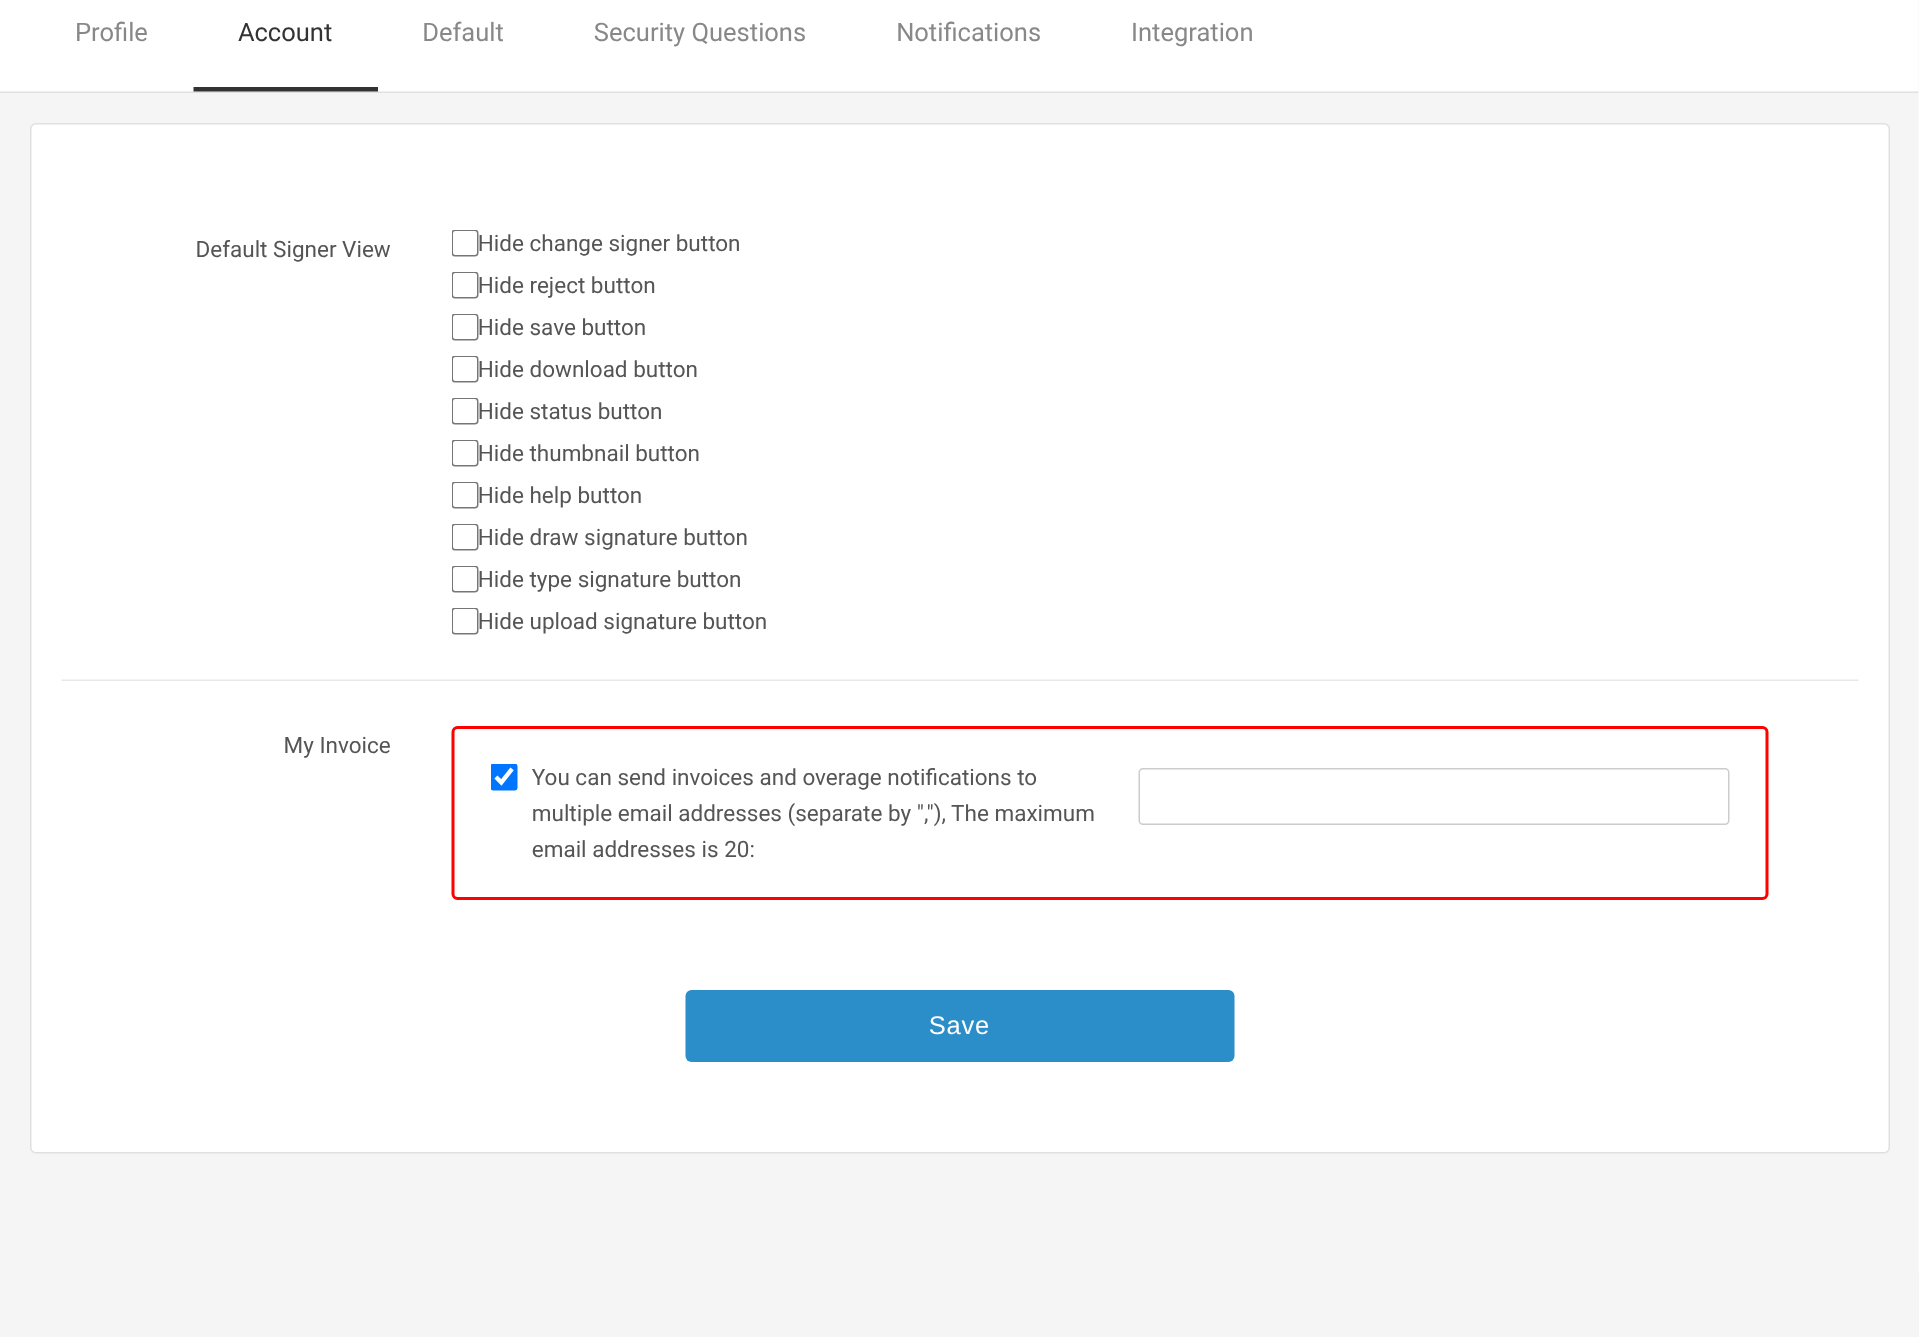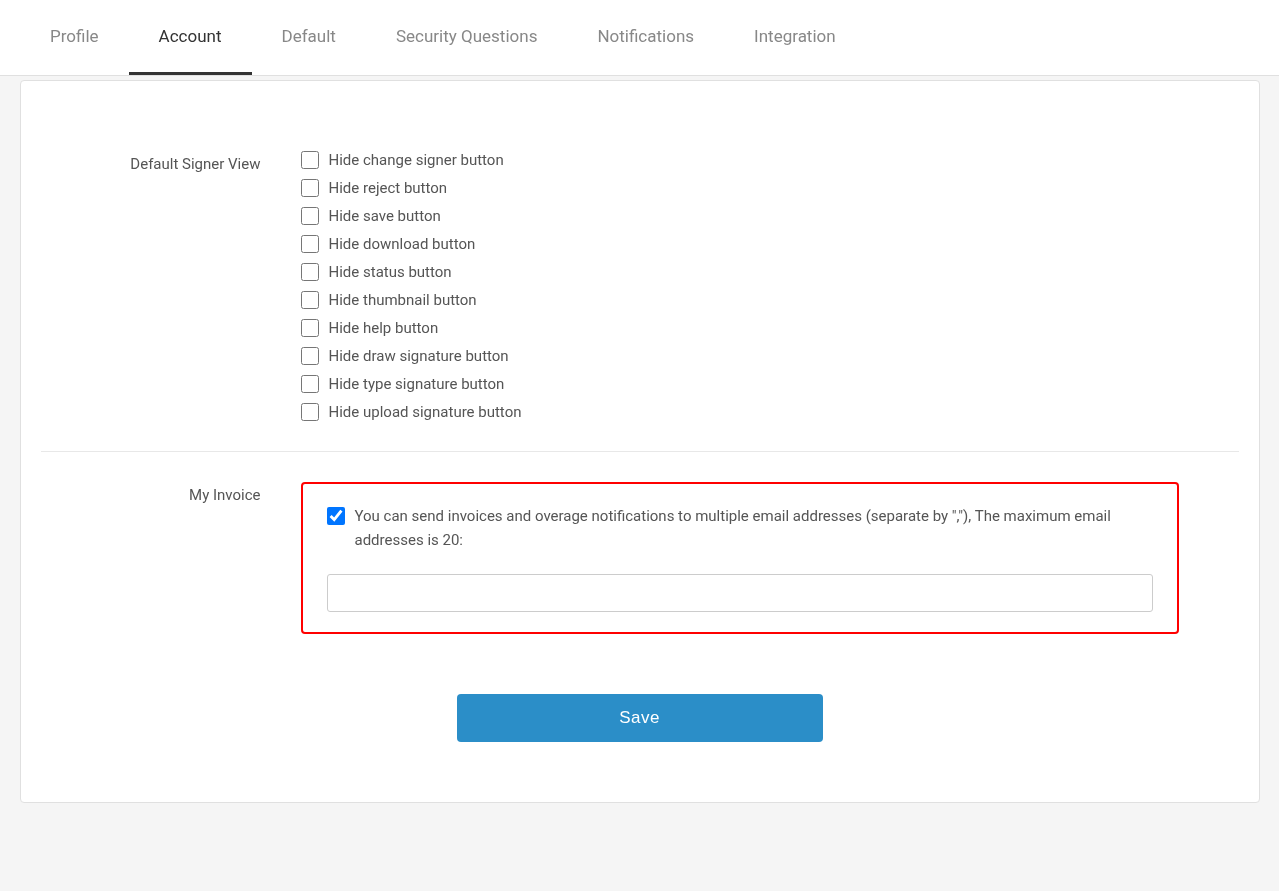--- a/index.html
+++ b/index.html
@@ -8,41 +8,41 @@
       background: #f5f5f5;
       color: #444;
       min-height: 891px;
     }
     .top-nav {
       background: #fff;
       border-bottom: 1px solid #e0e0e0;
       display: flex;
       align-items: flex-end;
       padding: 0 20px;
-      height: 76px;
+      height: 62px;
     }
     .nav-item {
       padding: 0 30px;
       height: 75px;
       display: flex;
       align-items: center;
       font-size: 17px;
       color: #888;
       cursor: pointer;
       text-decoration: none;
       border-bottom: 3px solid transparent;
     }
     .nav-item.active {
       color: #333;
       font-weight: 400;
       border-bottom: 3px solid #333;
     }
     .main-content {
       background: #fff;
-      margin: 4px auto;
+      margin: 20px auto;
       max-width: 1240px;
       border: 1px solid #e0e0e0;
       border-radius: 4px;
       padding: 40px 20px 40px 20px;
     }
     .section {
       display: flex;
       flex-direction: row;
       padding: 30px 60px;
       border-bottom: 1px solid #e8e8e8;
@@ -57,21 +57,20 @@
     }
     .section-content {
       flex: 1;
       display: flex;
       flex-direction: column;
       gap: 10px;
     }
     .checkbox-row {
       display: flex;
       align-items: center;
-      gap: 10px;
       font-size: 15px;
       color: #555;
     }
     .checkbox-row input[type="checkbox"] {
       width: 18px;
       height: 18px;
       cursor: pointer;
       flex-shrink: 0;
     }
     .invoice-section {
@@ -79,21 +78,21 @@
       flex-direction: row;
       padding: 30px 60px;
       justify-content: flex-end;
     }
     .invoice-box {
       flex: 1;
       border: 2px solid red;
       border-radius: 4px;
       padding: 20px 24px;
       display: flex;
-      flex-direction: column;
+      flex-direction: row;
       gap: 16px;
     }
     .invoice-inner {
       display: flex;
       align-items: flex-start;
       gap: 10px;
     }
     .invoice-inner input[type="checkbox"] {
       width: 18px;
       height: 18px;

